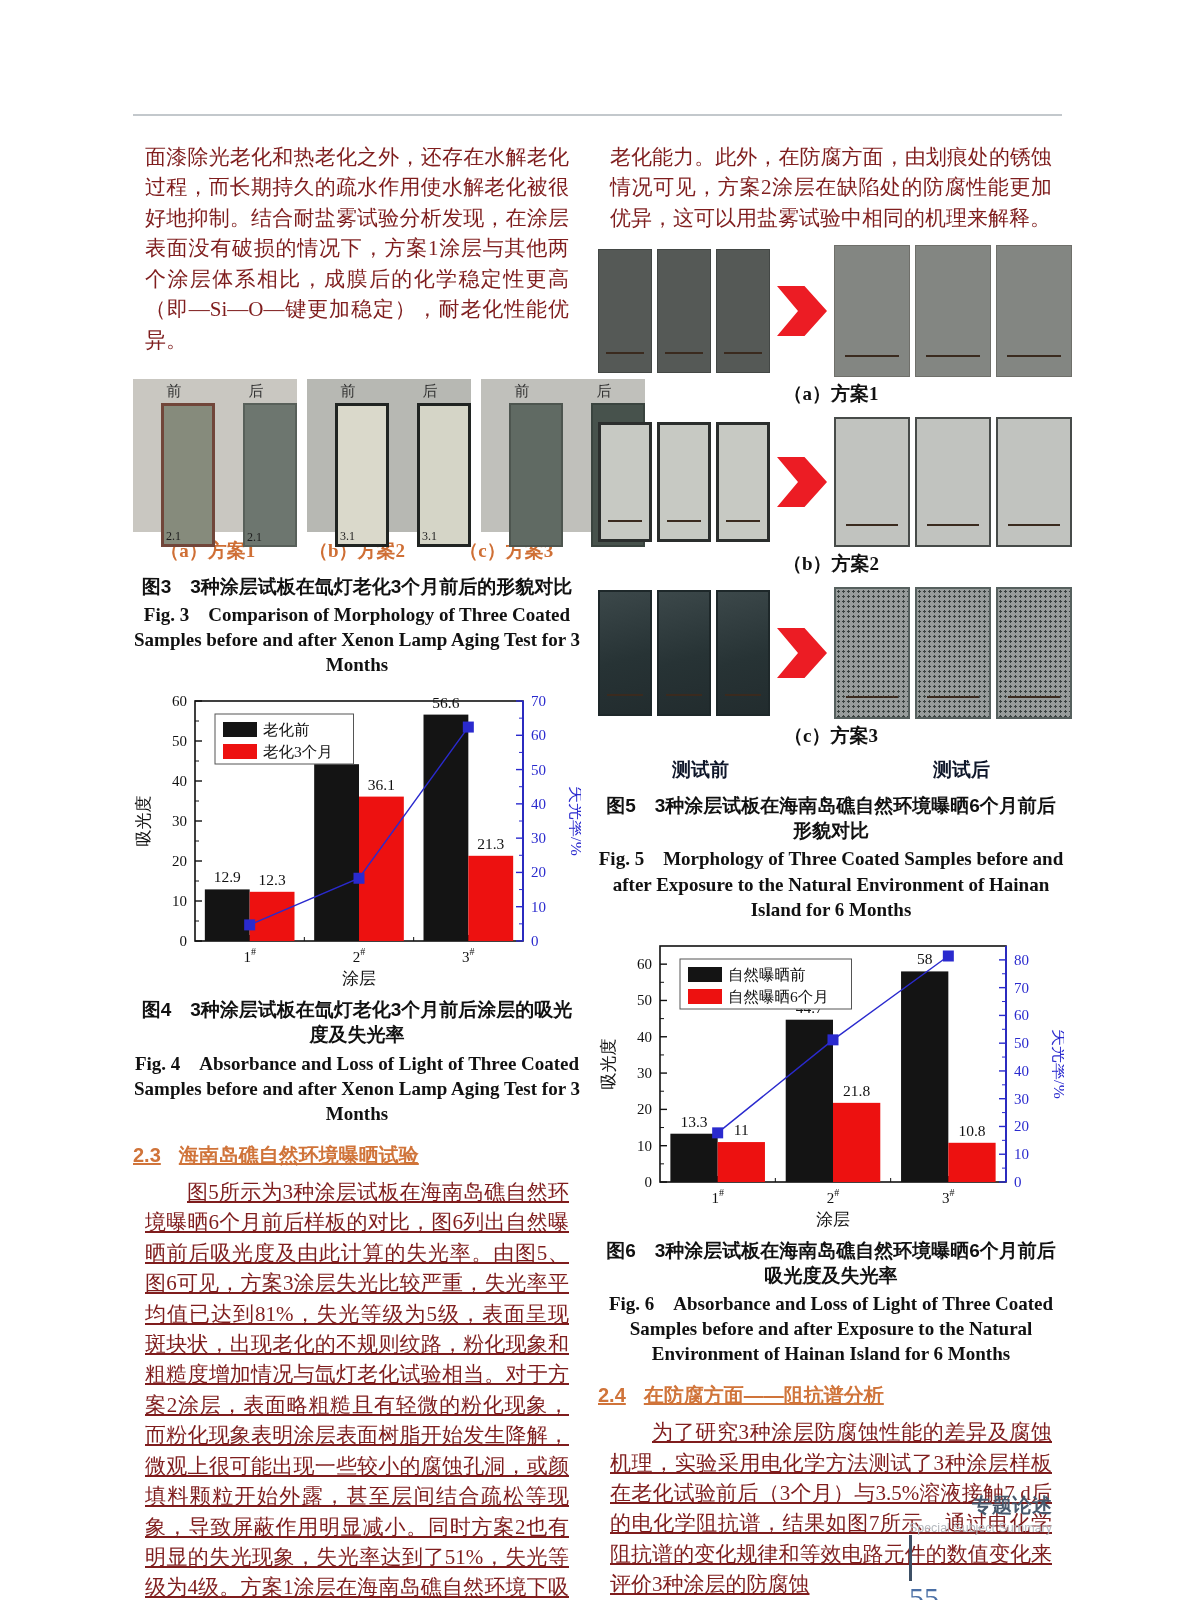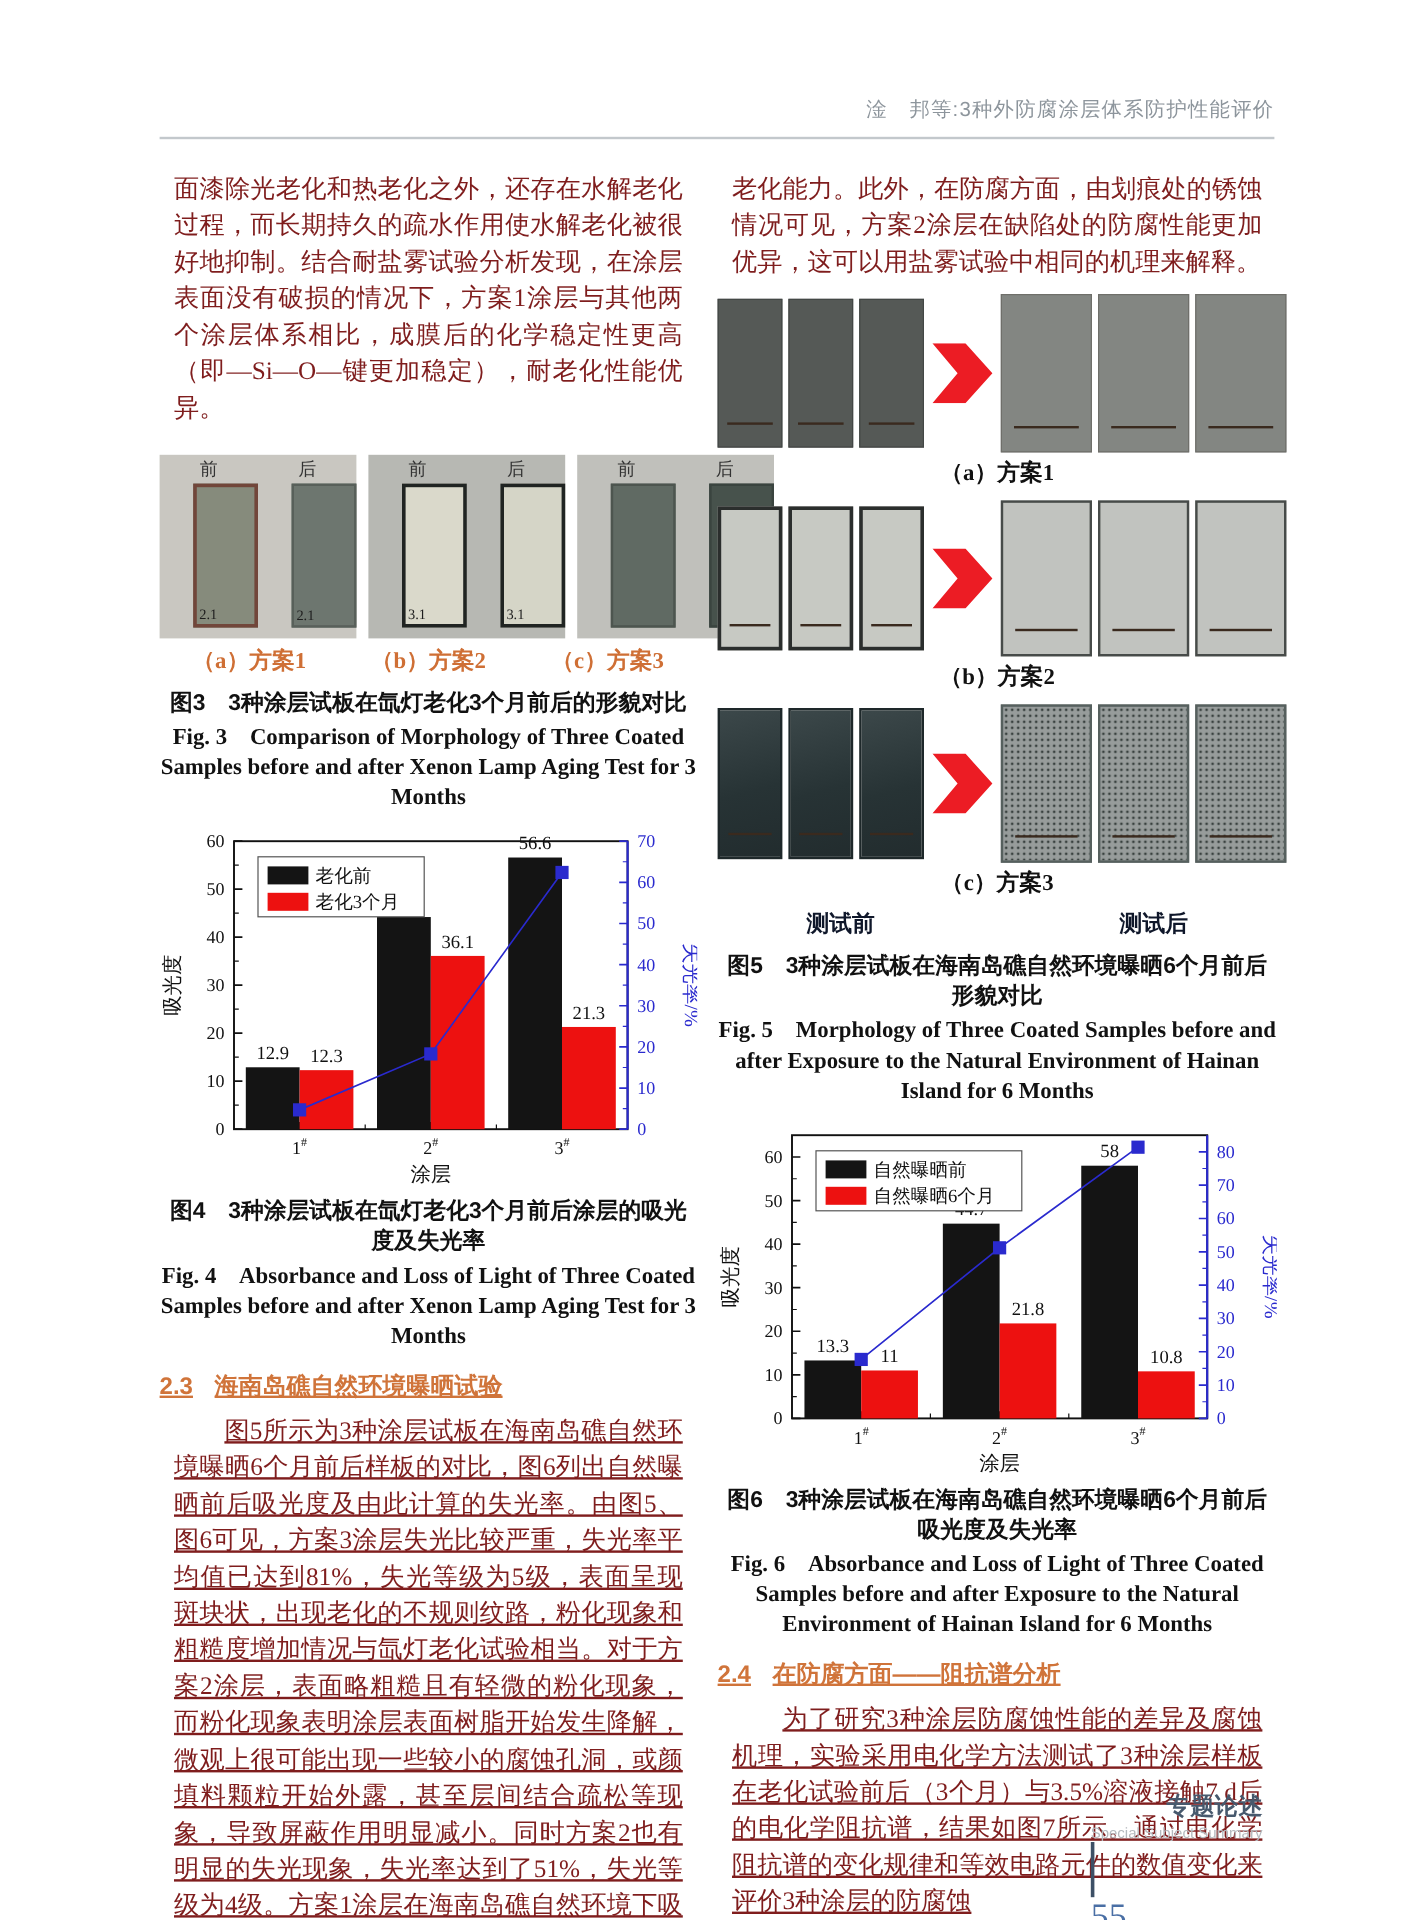--- a/index.html
+++ b/index.html
@@ -14,21 +14,21 @@
   .col-right{position:absolute;left:598px;top:130px;width:466px;}
   p.body{font:21px/1.45 "Liberation Serif",serif;text-align:justify;margin:12px;color:#7f1d1d;}
   p.indent{text-indent:2em;text-decoration:underline;}
   
   .fig3-strip{display:flex;gap:10px;margin-top:24px;}
   .pg{flex:1;height:150px;position:relative;padding-top:3px;}
   .pg0{background:#c9c7c1;} .pg1{background:#b7b8b3;} .pg2{background:#c0c0bb;}
   .pg-labels{display:flex;font:15px "Liberation Serif",serif;color:#333;}
   .pg-labels span{width:50%;text-align:center;}
   .pg-panels{display:flex;justify-content:space-evenly;margin-top:2px;}
-  .panel{width:54px;height:120px;position:relative;box-sizing:border-box;margin-left:28px;}
+  .panel{width:54px;height:144px;position:relative;box-sizing:border-box;margin-left:28px;}
   .g0a{background:#868b7c;border:3px solid #71463a;}
   .g0b{background:#6d766f;border:2px solid #58605a;}
   .g1a{background:#dad9cb;border:3px solid #202422;}
   .g1b{background:#d5d5c7;border:3px solid #202422;}
   .g2a{background:#606a63;border:2px solid #4d554f;}
   .g2b{background:#47524c;border:2px solid #3a443f;}
   .corner{position:absolute;left:2px;bottom:0;font:12px "Liberation Serif",serif;color:#1d1d1d;}
   .sub-captions{display:flex;margin-top:6px;}
   .sub-captions span{flex:1;text-align:center;font:bold 19px "Liberation Serif",serif;color:#cf6f35;}
   
@@ -60,21 +60,20 @@
   .f-cn{font:bold 20px "Liberation Sans",sans-serif;color:#47596d;}
   .f-en{font:12.5px "Liberation Sans",sans-serif;color:#b4b9be;margin-top:2px;}
   .f-bar{width:3px;height:46px;background:#3d5066;margin-right:9px;}
   .f-num{font:30px "Liberation Serif",serif;color:#4a6fa5;}
 </style>
 </head>
 <body>
 
 <div class="page">
 
-  <div class="running-title">淦　邦等:3种外防腐涂层体系防护性能评价</div>
   <div class="header-rule"></div>
 
   <div class="col-left">
     <p class="body">面漆除光老化和热老化之外，还存在水解老化过程，而长期持久的疏水作用使水解老化被很好地抑制。结合耐盐雾试验分析发现，在涂层表面没有破损的情况下，方案1涂层与其他两个涂层体系相比，成膜后的化学稳定性更高（即—Si—O—键更加稳定），耐老化性能优异。</p>
 
     <div class="fig3-strip">
       <div class="pg pg0">
         <div class="pg-labels">
           <span>前</span>
           <span>后</span>

